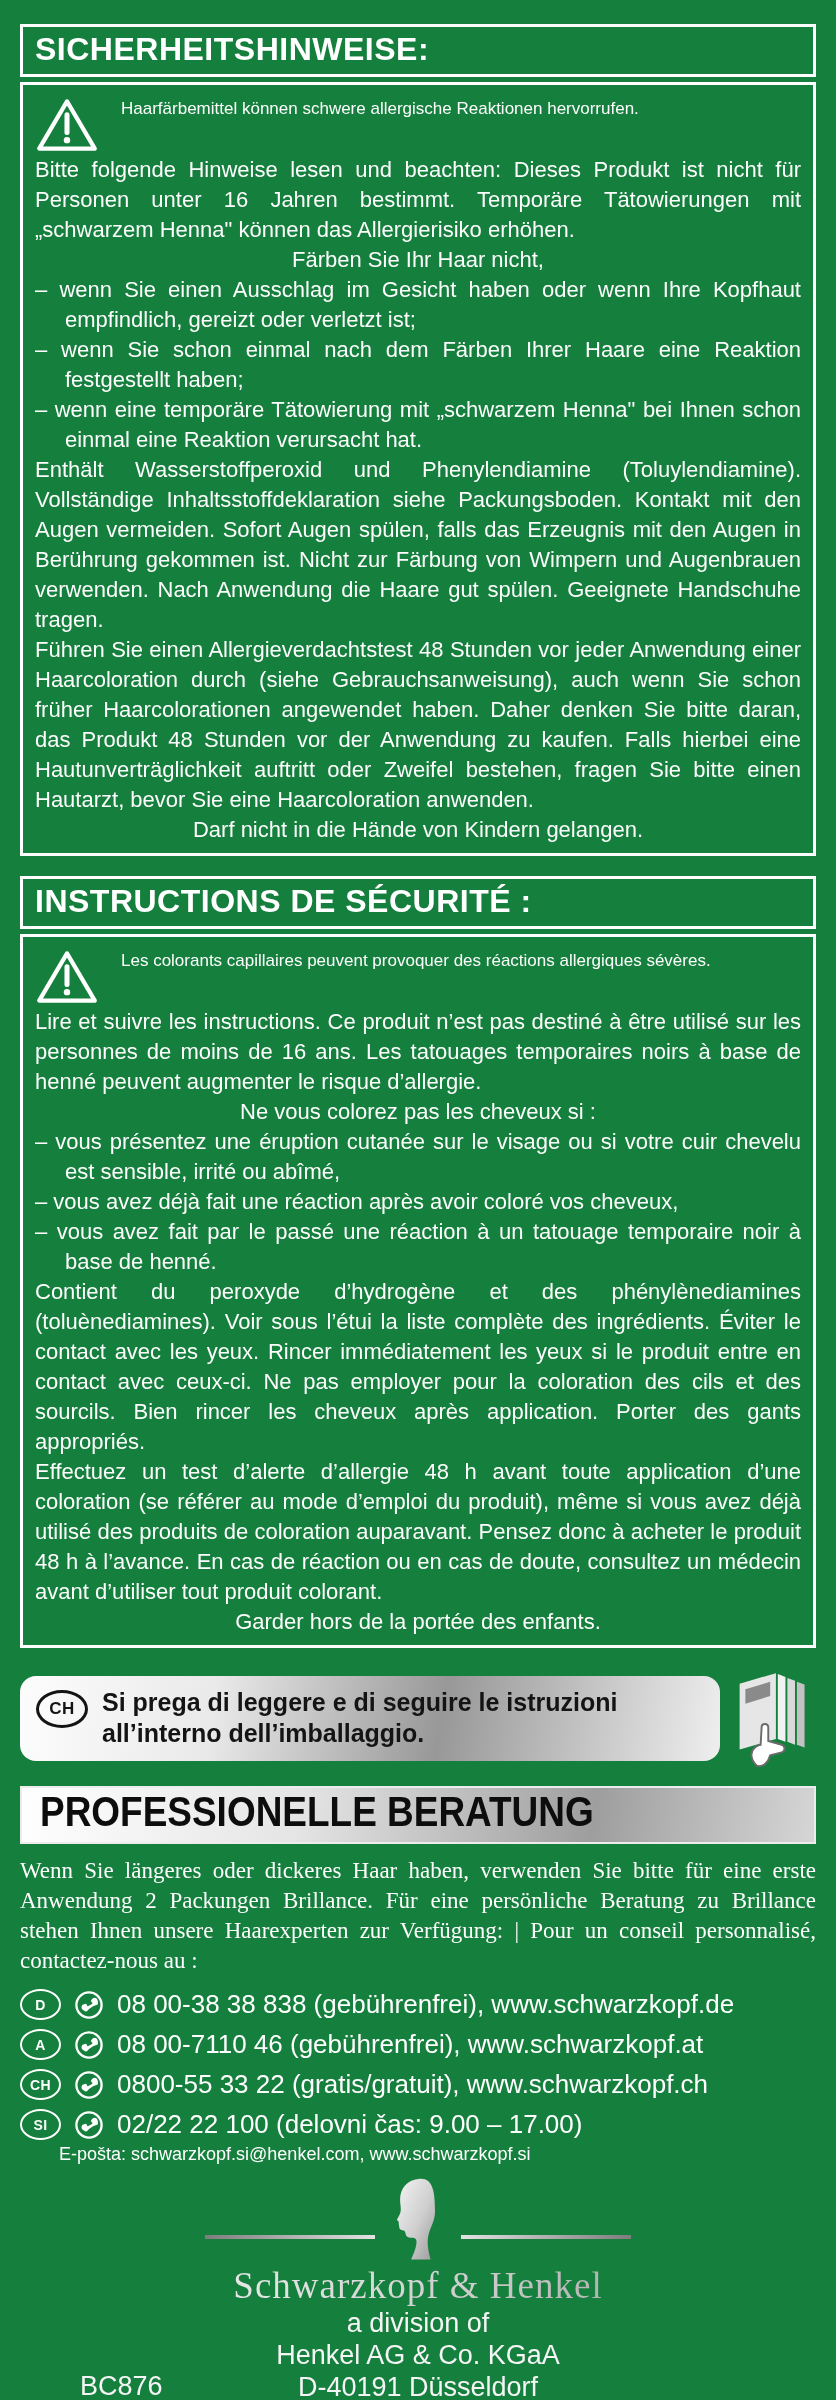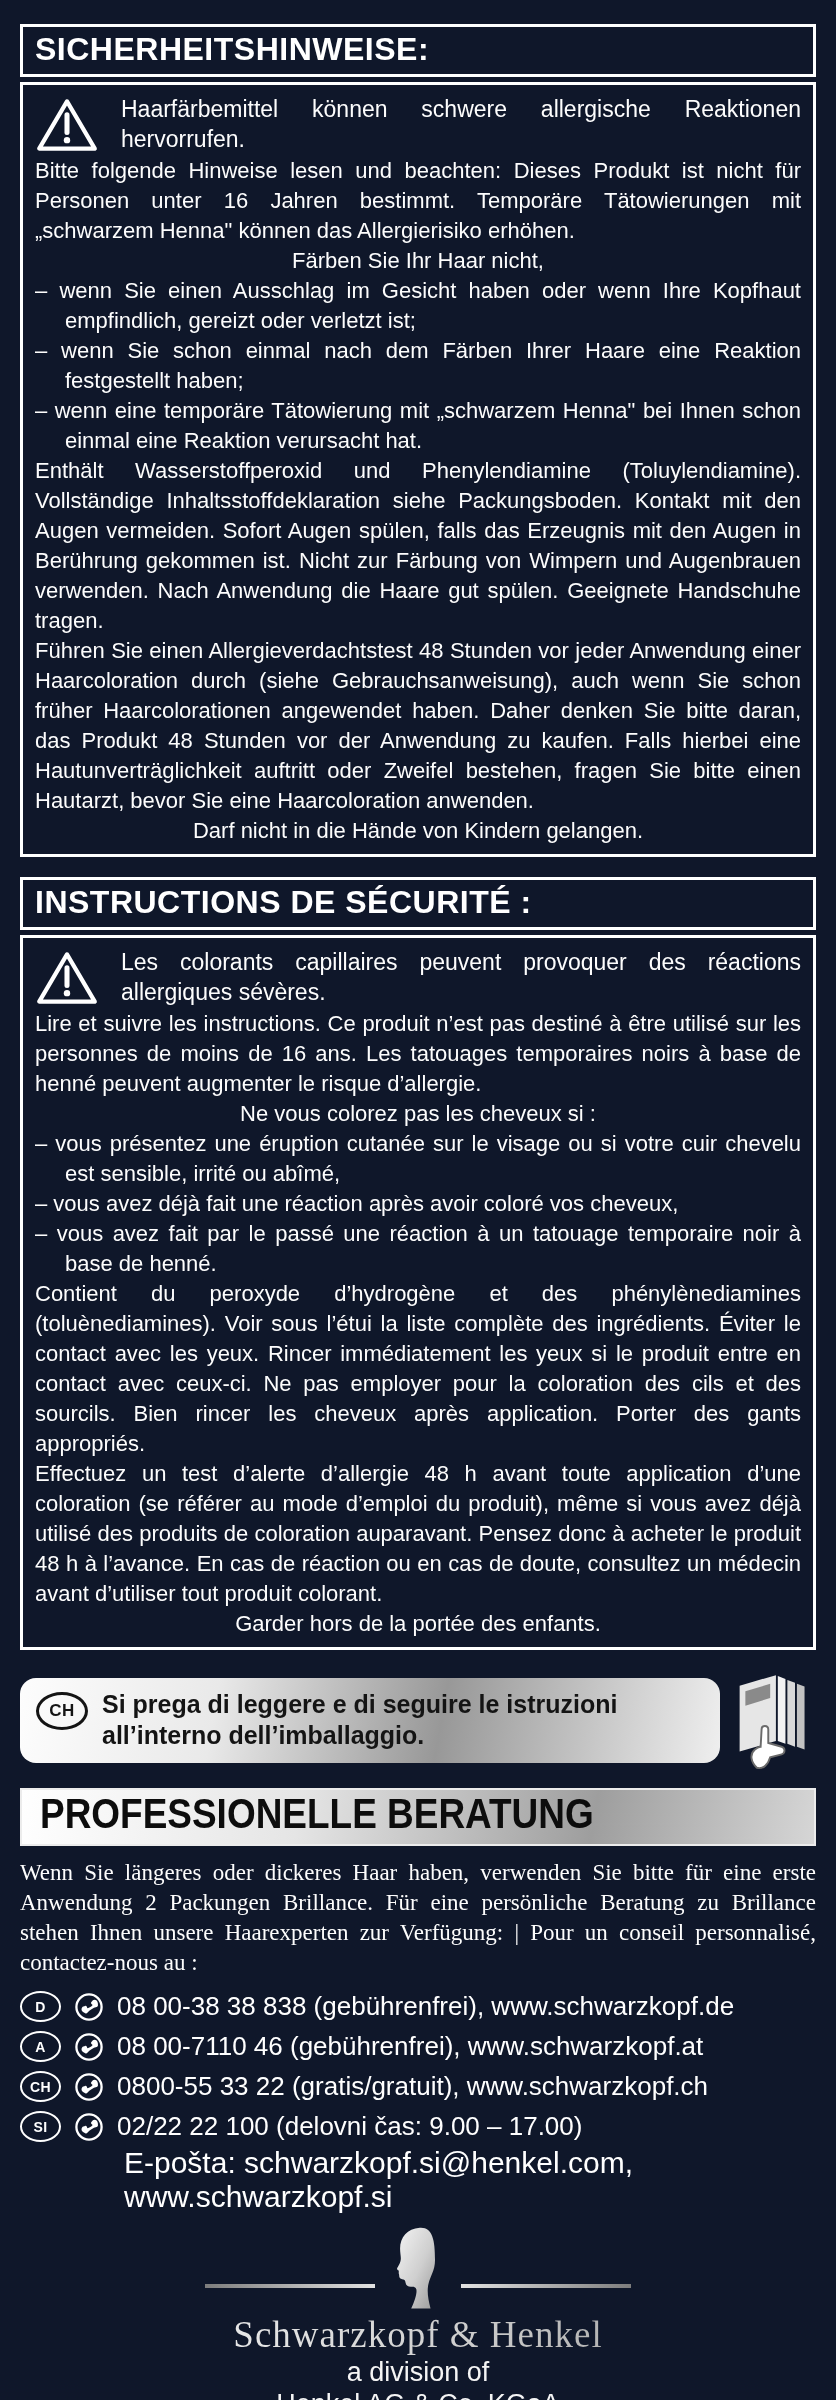--- a/index.html
+++ b/index.html
@@ -1,37 +1,37 @@
 <!DOCTYPE html>
 <html><head>
 <meta charset="utf-8">
 <style>
   html,body{margin:0;padding:0;background:#4f4f4f;}
   .page{
     position:relative;width:836px;height:2400px;box-sizing:border-box;
-    margin:0 auto;background:#0f172a;color:#fff;overflow:hidden;
+    margin:0 auto;background:#15803d;color:#fff;overflow:hidden;
     font-family:"Liberation Sans",sans-serif;
     padding:24px 20px 0;
   }
   
   .panel{margin-bottom:20px;}
   .panel-title{
     border:3px solid #fff;padding:4px 12px 6px;margin-bottom:5px;
     font-size:32px;font-weight:bold;letter-spacing:.5px;color:#fff;
   }
   .panel-body{
     border:3px solid #fff;padding:9px 12px 8px;
     font-size:22px;line-height:30px;color:#fdfdfd;
   }
   .panel-body p{margin:0;text-align:justify;}
   .panel-body p.nojust{text-align:center;}
   .bullet{padding-left:30px;text-indent:-30px;}
   .warnrow{display:flex;gap:22px;align-items:flex-start;margin-bottom:2px;}
   .warnrow .tri{flex:0 0 auto;margin-top:3px;}
-  .warntext{flex:1;font-size:23px;}
+  .warntext{flex:1;font-size:17px;}
   
   .ch-row{display:flex;align-items:center;gap:12px;margin:18px 0 16px;}
   .ch-box{
     flex:1;display:flex;gap:14px;align-items:flex-start;
     background:linear-gradient(100deg,#fdfdfd 0%,#e9e9e9 28%,#989898 60%,#c3c3c3 80%,#efefef 100%);
     border-radius:16px;color:#141414;padding:11px 16px 12px;
   }
   .ch-text{margin:0;font-size:25px;line-height:31px;font-weight:bold;}
   .cc{
     display:inline-flex;align-items:center;justify-content:center;flex:0 0 auto;
@@ -45,21 +45,21 @@
     background:linear-gradient(100deg,#ffffff 0%,#e5e5e5 35%,#9e9e9e 72%,#d6d6d6 100%);
     border:2px solid #ececec;box-sizing:border-box;
   }
   .advice-bar span{
     font-size:42px;font-weight:bold;color:#0d0d0d;white-space:nowrap;
     transform:scaleX(.88);transform-origin:0 50%;letter-spacing:0;
   }
   .advice-text{margin:0 0 13px;font-size:23px;line-height:30px;text-align:justify;color:#fdfdfd;font-family:Liberation Serif, serif;}
   .contact-row{display:flex;align-items:center;gap:13px;margin-bottom:9px;font-size:26px;}
   .contact-row .num{white-space:nowrap;}
-  .email-line{margin:0 0 0 104px;font-size:30px;}
+  .email-line{margin:0 0 0 39px;font-size:18px;}
   .phone-badge{flex:0 0 auto;display:inline-flex;}
   
   .footer{position:relative;text-align:center;margin-top:12px;color:#f5f5f5;}
   .logo-row{display:flex;align-items:flex-end;justify-content:center;gap:14px;height:86px;}
   .logo-line{height:4px;width:170px;margin-bottom:24px;}
   .logo-line.l{background:linear-gradient(90deg,#7d7d7d,#e2e2e2);}
   .logo-line.r{background:linear-gradient(90deg,#e2e2e2,#7d7d7d);}
   .brand{
     font-family:Liberation Serif, serif;font-size:37px;letter-spacing:1px;
     color:#d6d6d6;margin-top:2px;line-height:42px;

